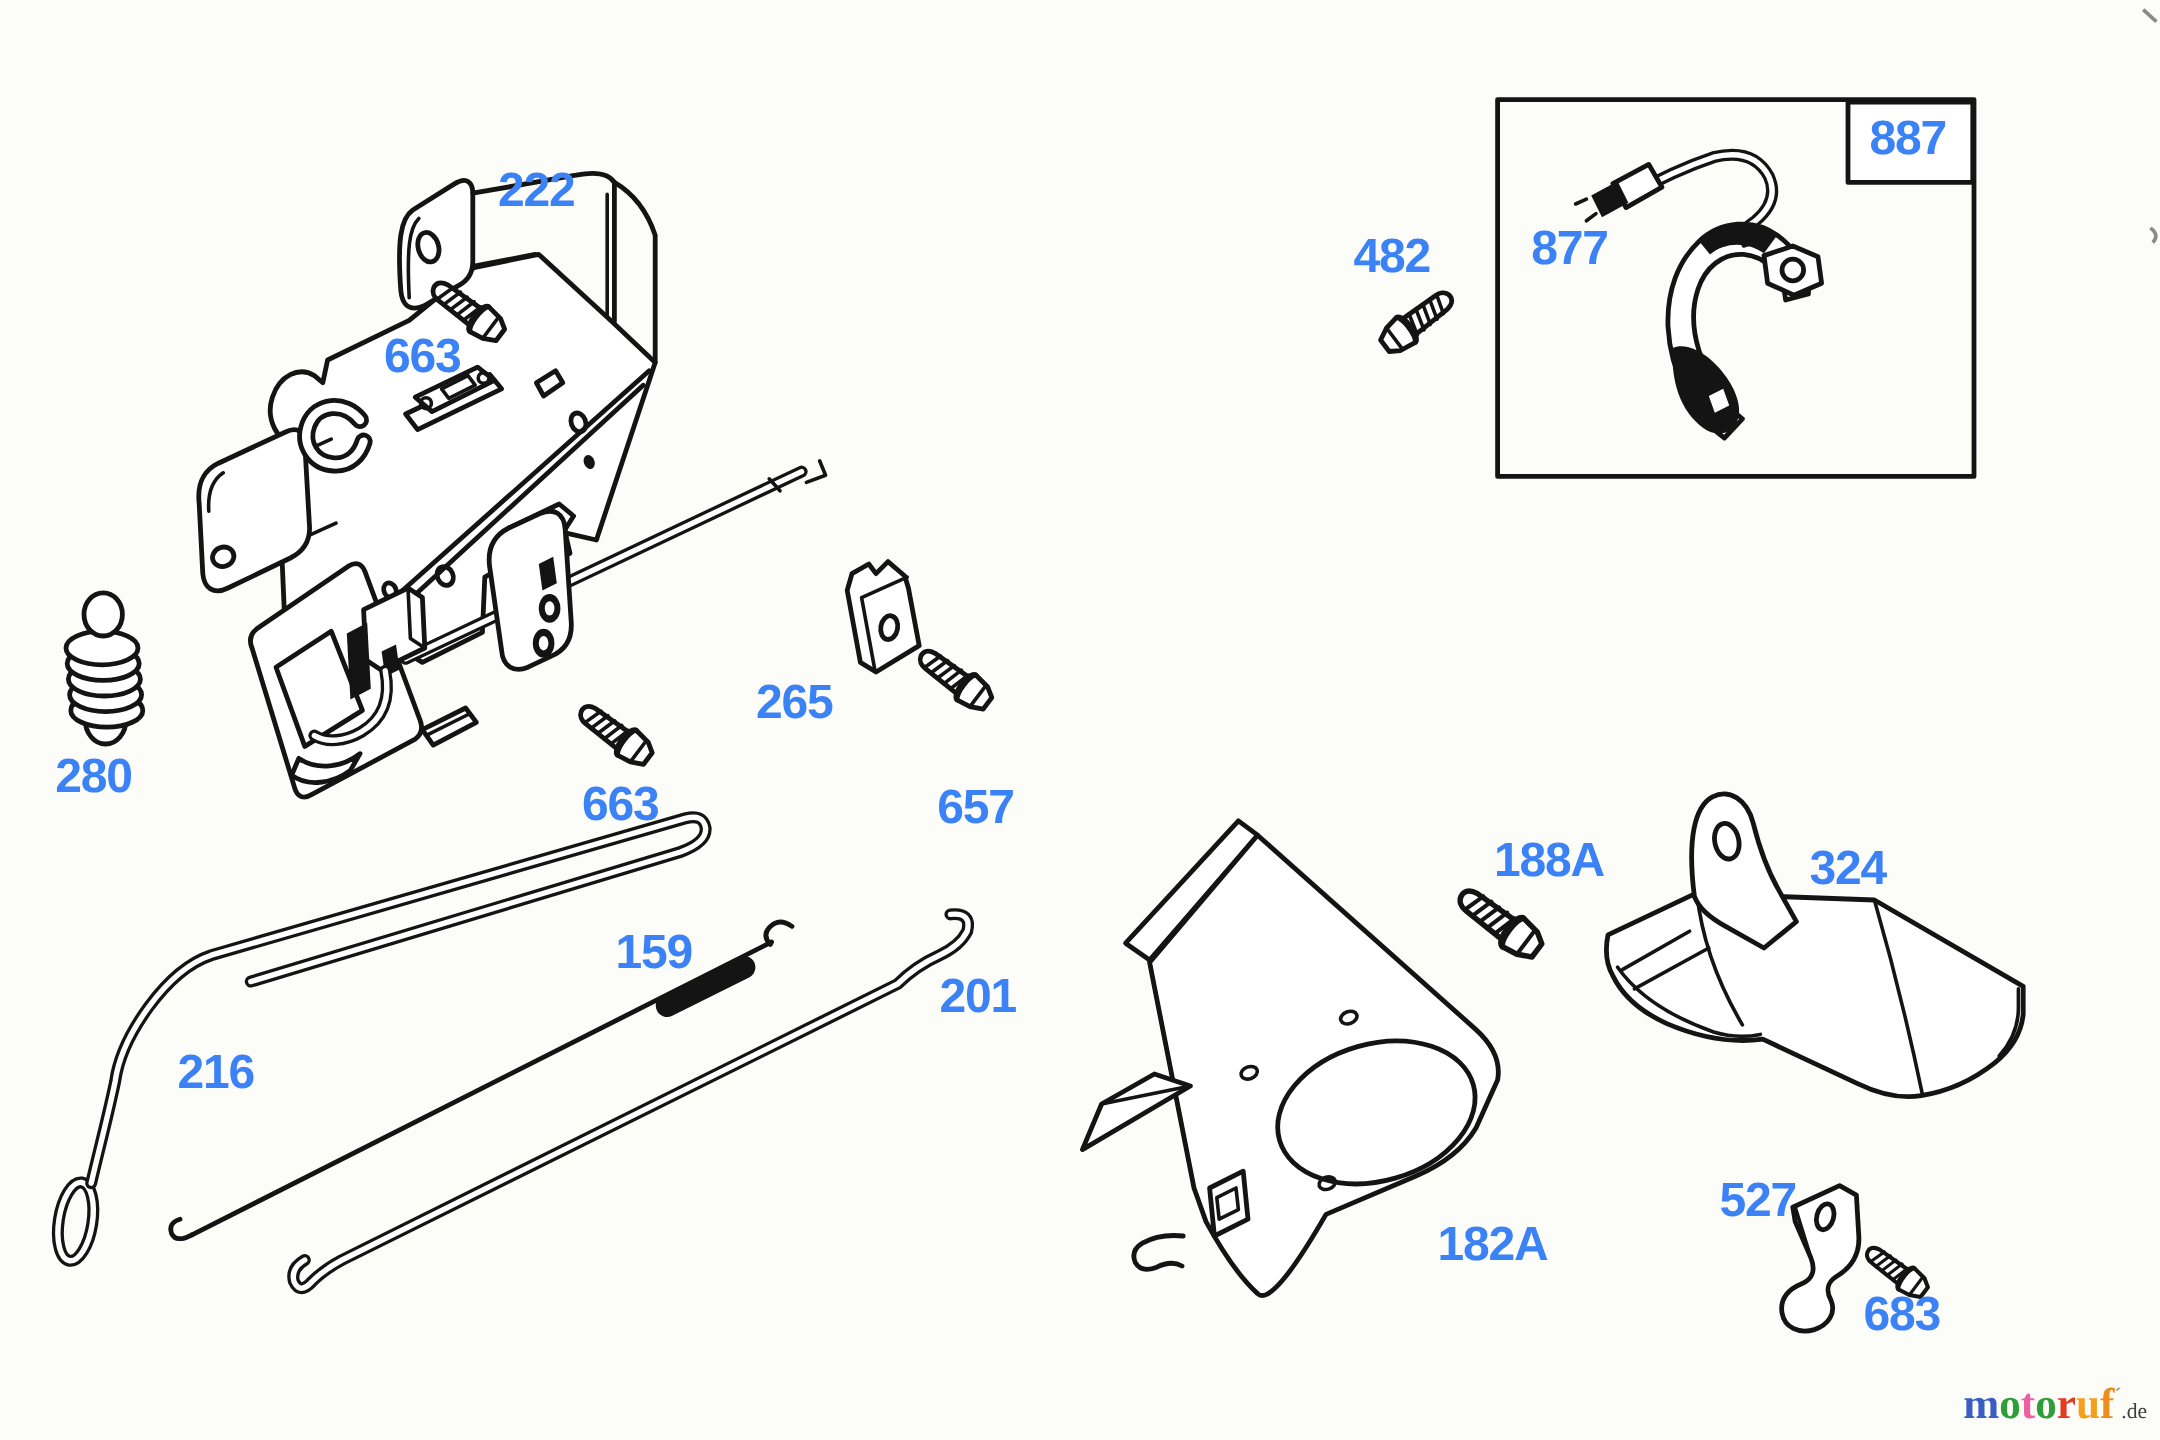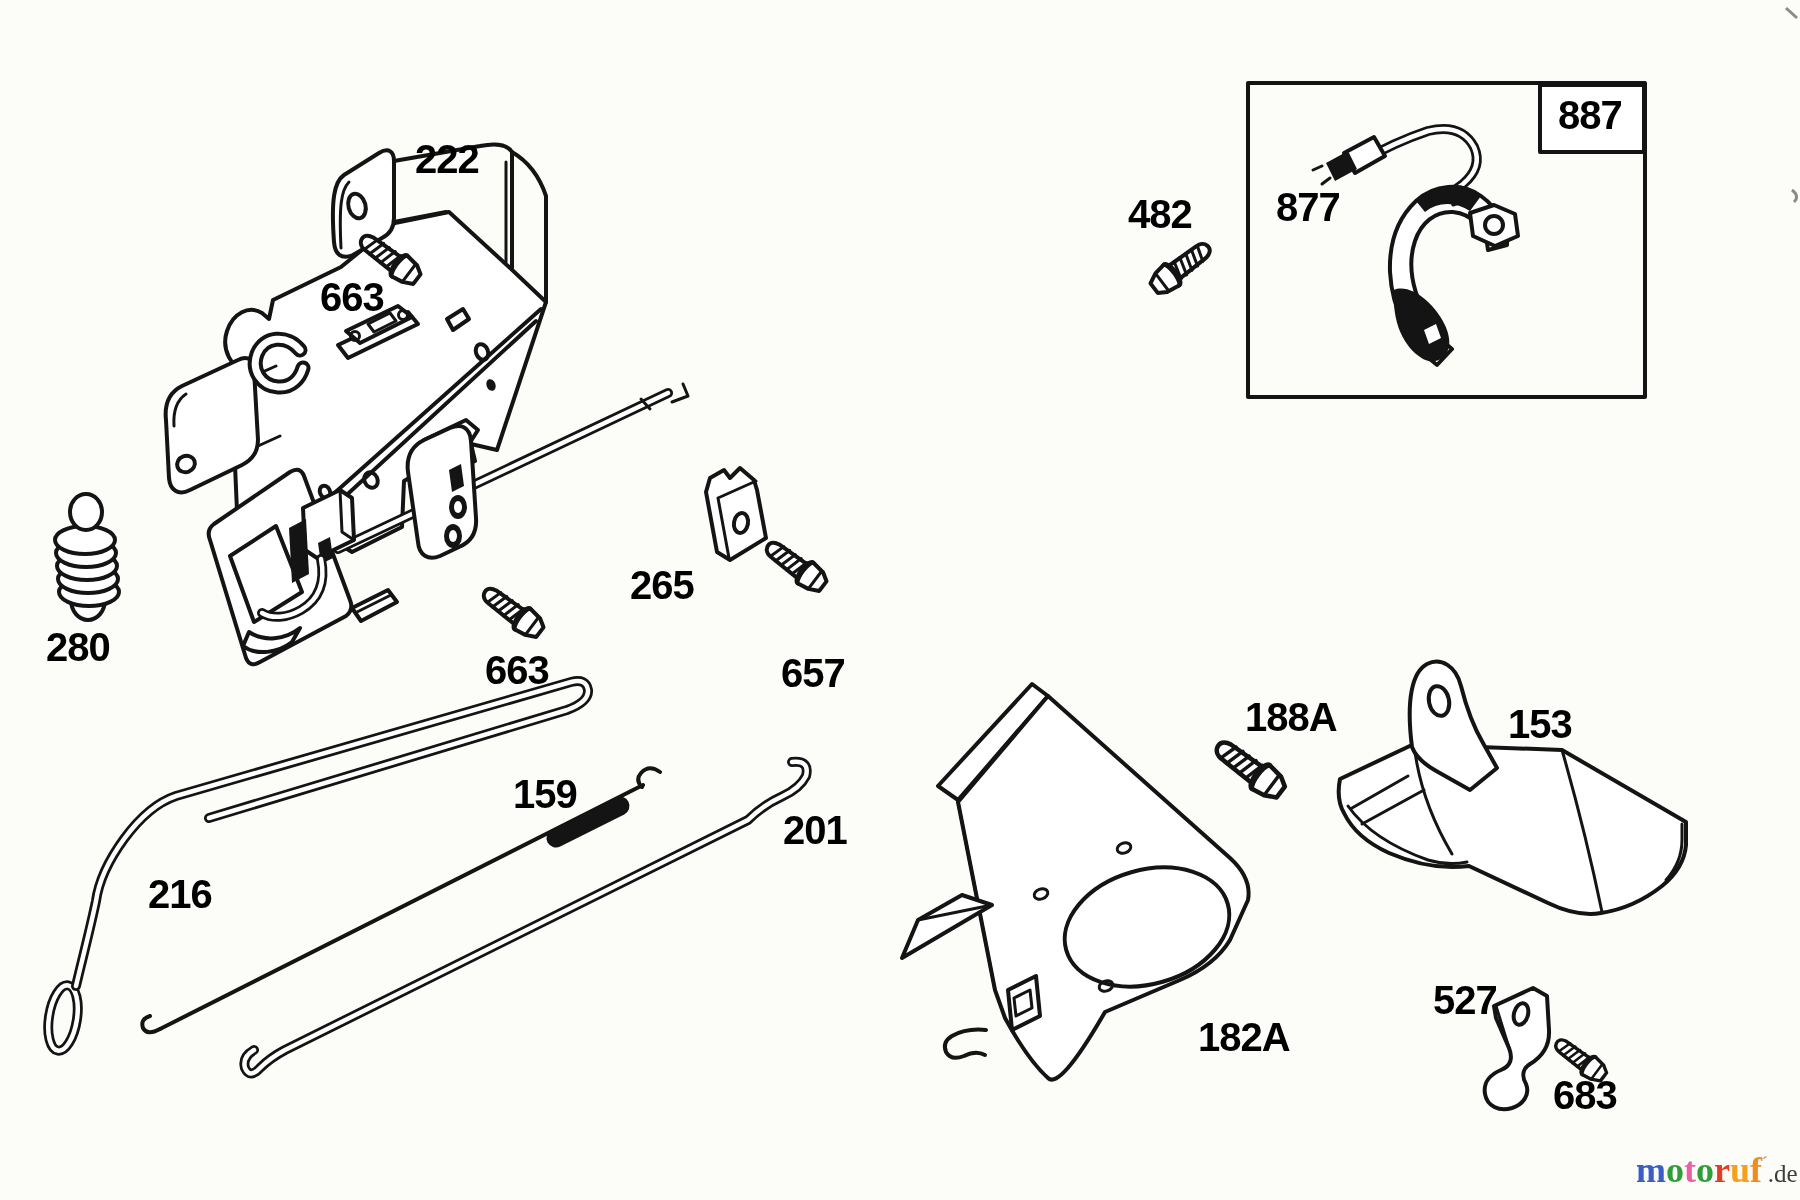--- a/index.html
+++ b/index.html
@@ -10,25 +10,25 @@
   .ln{fill:none;stroke:#141414;stroke-width:4;stroke-linejoin:round;stroke-linecap:round;}
   .thin{stroke-width:3;}
   .bk{fill:#141414;stroke:none;}
   .wh{fill:#ffffff;stroke:none;}
   .dblA{fill:none;stroke:#141414;stroke-width:10;stroke-linejoin:round;stroke-linecap:round;}
   .dblB{fill:none;stroke:#ffffff;stroke-width:4.5;stroke-linejoin:round;stroke-linecap:round;}
   .dblA2{fill:none;stroke:#141414;stroke-width:15;stroke-linejoin:round;stroke-linecap:round;}
   .dblB2{fill:none;stroke:#ffffff;stroke-width:7;stroke-linejoin:round;stroke-linecap:round;}
   .cable{fill:none;stroke:#141414;stroke-width:4;stroke-linecap:round;}
   .coil{fill:none;stroke:#141414;stroke-width:19;stroke-linecap:round;}
-  .callout{position:absolute;font-weight:700;font-size:40px;line-height:1;color:#000000;
+  .callout{position:absolute;font-weight:700;font-size:40px;line-height:1;color:#3b82f6;
            letter-spacing:-1px;white-space:nowrap;}
   .watermark{position:absolute;left:1636px;top:1152px;font-family:"Liberation Serif",serif;
              font-weight:700;font-size:36px;line-height:1;white-space:nowrap;}
-  .watermark .suffix{font-size:25px;font-weight:400;}
+  .watermark .suffix{font-size:18px;font-weight:400;}
   .watermark .tick{font-size:17px;vertical-align:14px;}
 </style>
 </head>
 <body>
 
 <div class="canvas">
 
 <svg width="1800" height="1200" viewBox="0 0 1800 1200">
   <defs>
     <g id="screw">
@@ -242,21 +242,21 @@
 <div class="callout" style="left:630px;top:565px">265</div>
 <div class="callout" style="left:781px;top:653px">657</div>
 <div class="callout" style="left:485px;top:650px">663</div>
 <div class="callout" style="left:148px;top:874px">216</div>
 <div class="callout" style="left:513px;top:774px">159</div>
 <div class="callout" style="left:783px;top:810px">201</div>
 <div class="callout" style="left:1128px;top:194px">482</div>
 <div class="callout" style="left:1276px;top:187px">877</div>
 <div class="callout" style="left:1558px;top:95px">887</div>
 <div class="callout" style="left:1245px;top:697px">188A</div>
-<div class="callout" style="left:1508px;top:704px">153</div>
+<div class="callout" style="left:1508px;top:704px">324</div>
 <div class="callout" style="left:1198px;top:1017px">182A</div>
 <div class="callout" style="left:1433px;top:980px">527</div>
 <div class="callout" style="left:1553px;top:1075px">683</div>
 
 <div class="watermark">
   <span style="color: rgb(59, 94, 198);">m</span><span style="color: rgb(47, 158, 58);">o</span><span style="color: rgb(236, 95, 161);">t</span><span style="color: rgb(47, 158, 58);">o</span><span style="color: rgb(226, 61, 36);">r</span><span style="color: rgb(245, 160, 29);">u</span><span style="color: rgb(239, 140, 30);">f</span><span class="tick" style="color: rgb(154, 154, 154);">´</span><span class="suffix" style="color: rgb(61, 61, 61);">.de</span>
 </div>
 
 </div>
 

